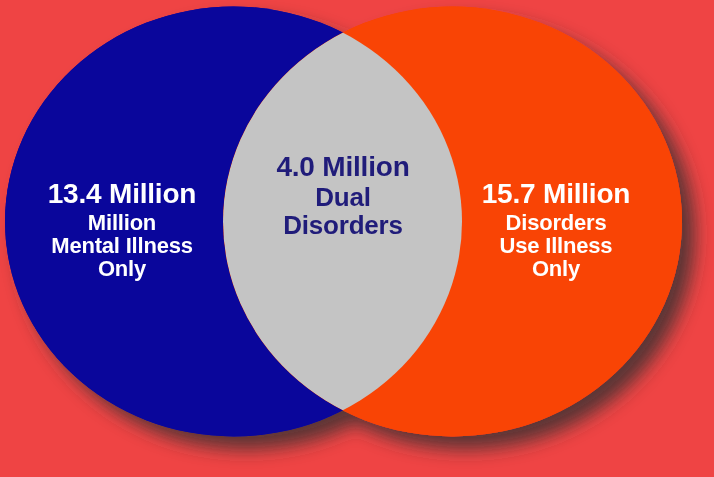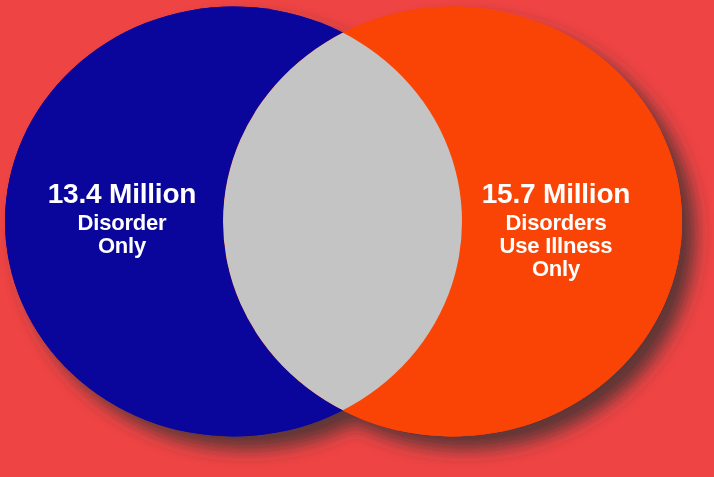--- a/index.html
+++ b/index.html
@@ -107,24 +107,30 @@
 
     <ellipse cx="452.5" cy="221.5" rx="229.5" ry="215" fill="#F94405"></ellipse>
 
     <g clip-path="url(#clip-left)">
       <ellipse cx="452.5" cy="221.5" rx="229.5" ry="215" fill="#C4C4C4" clip-path="url(#clip-right)"></ellipse>
     </g>
   </svg>
 
   <div class="label-block" id="left-label">
     <div class="headline">13.4 Million</div>
-    <div class="subline">Disorder</div>
+    <div class="subline">Million</div>
+    <div class="subline">Mental Illness</div>
     <div class="subline">Only</div>
   </div>
 
+  <div class="label-block" id="center-label">
+    <div class="headline">4.0 Million</div>
+    <div class="subline">Dual</div>
+    <div class="subline">Disorders</div>
+  </div>
 
   <div class="label-block" id="right-label">
     <div class="headline">15.7 Million</div>
     <div class="subline">Disorders</div>
     <div class="subline">Use Illness</div>
     <div class="subline">Only</div>
   </div>
 
 </div>
 

